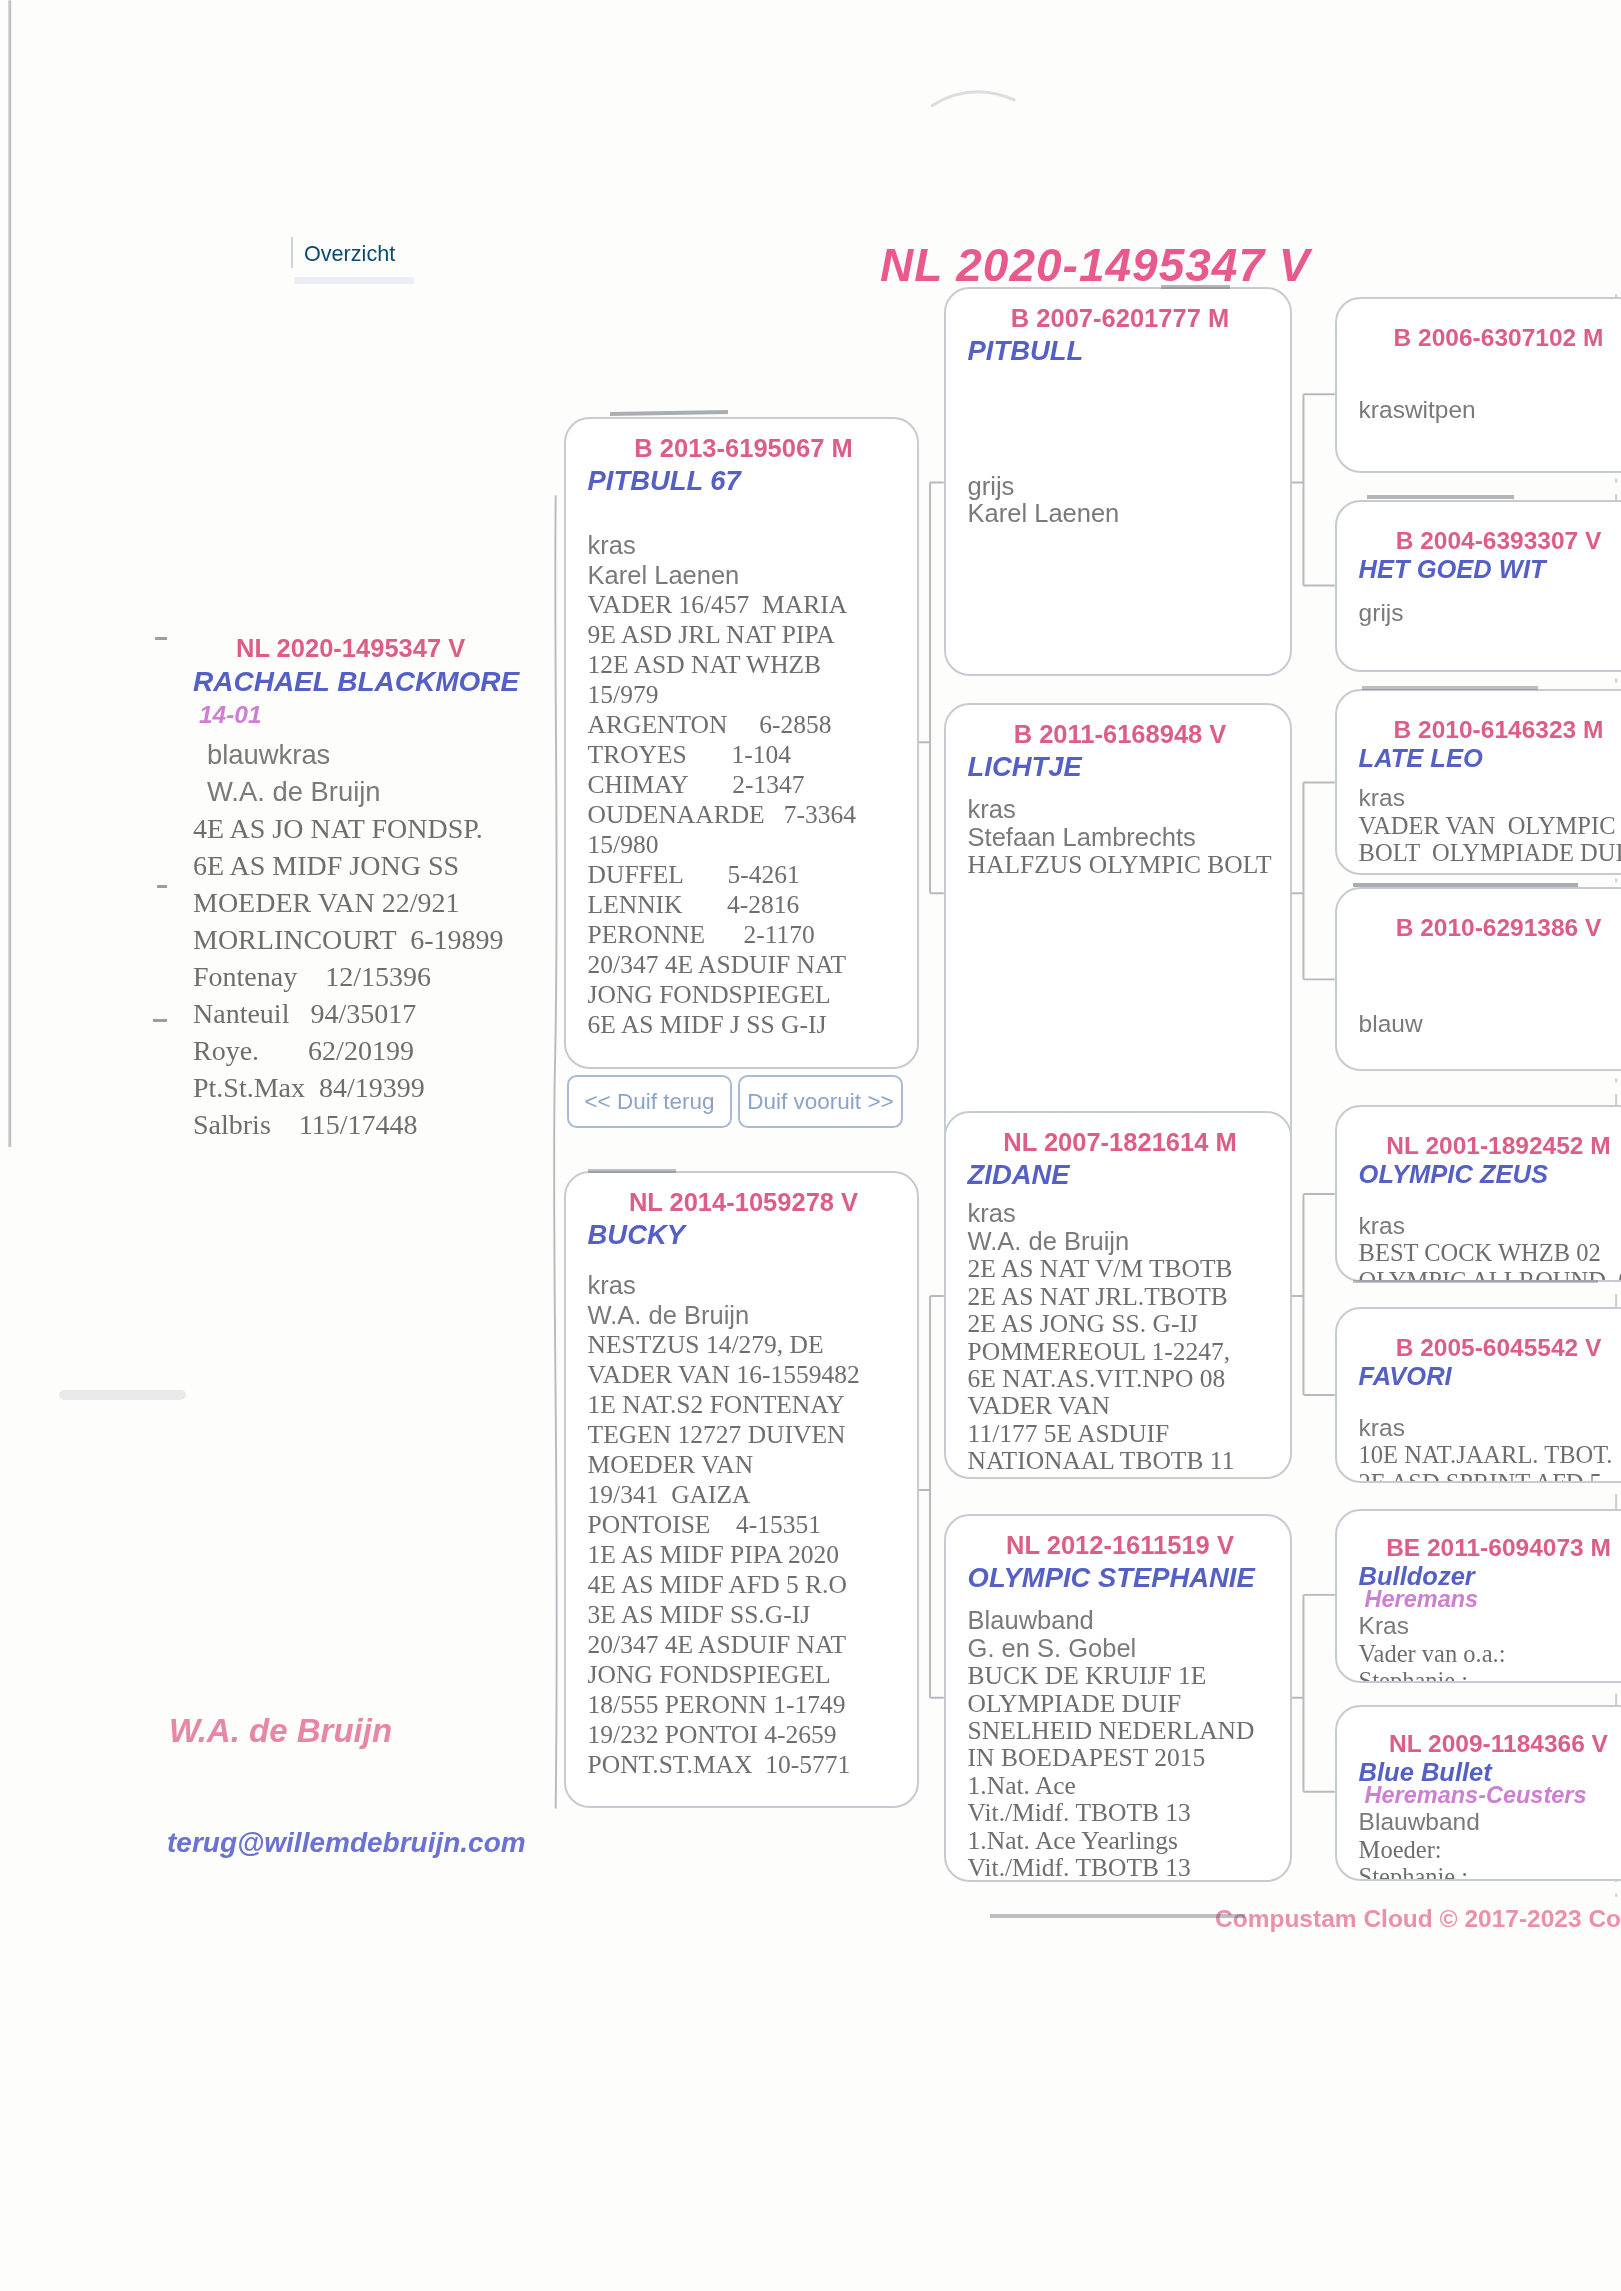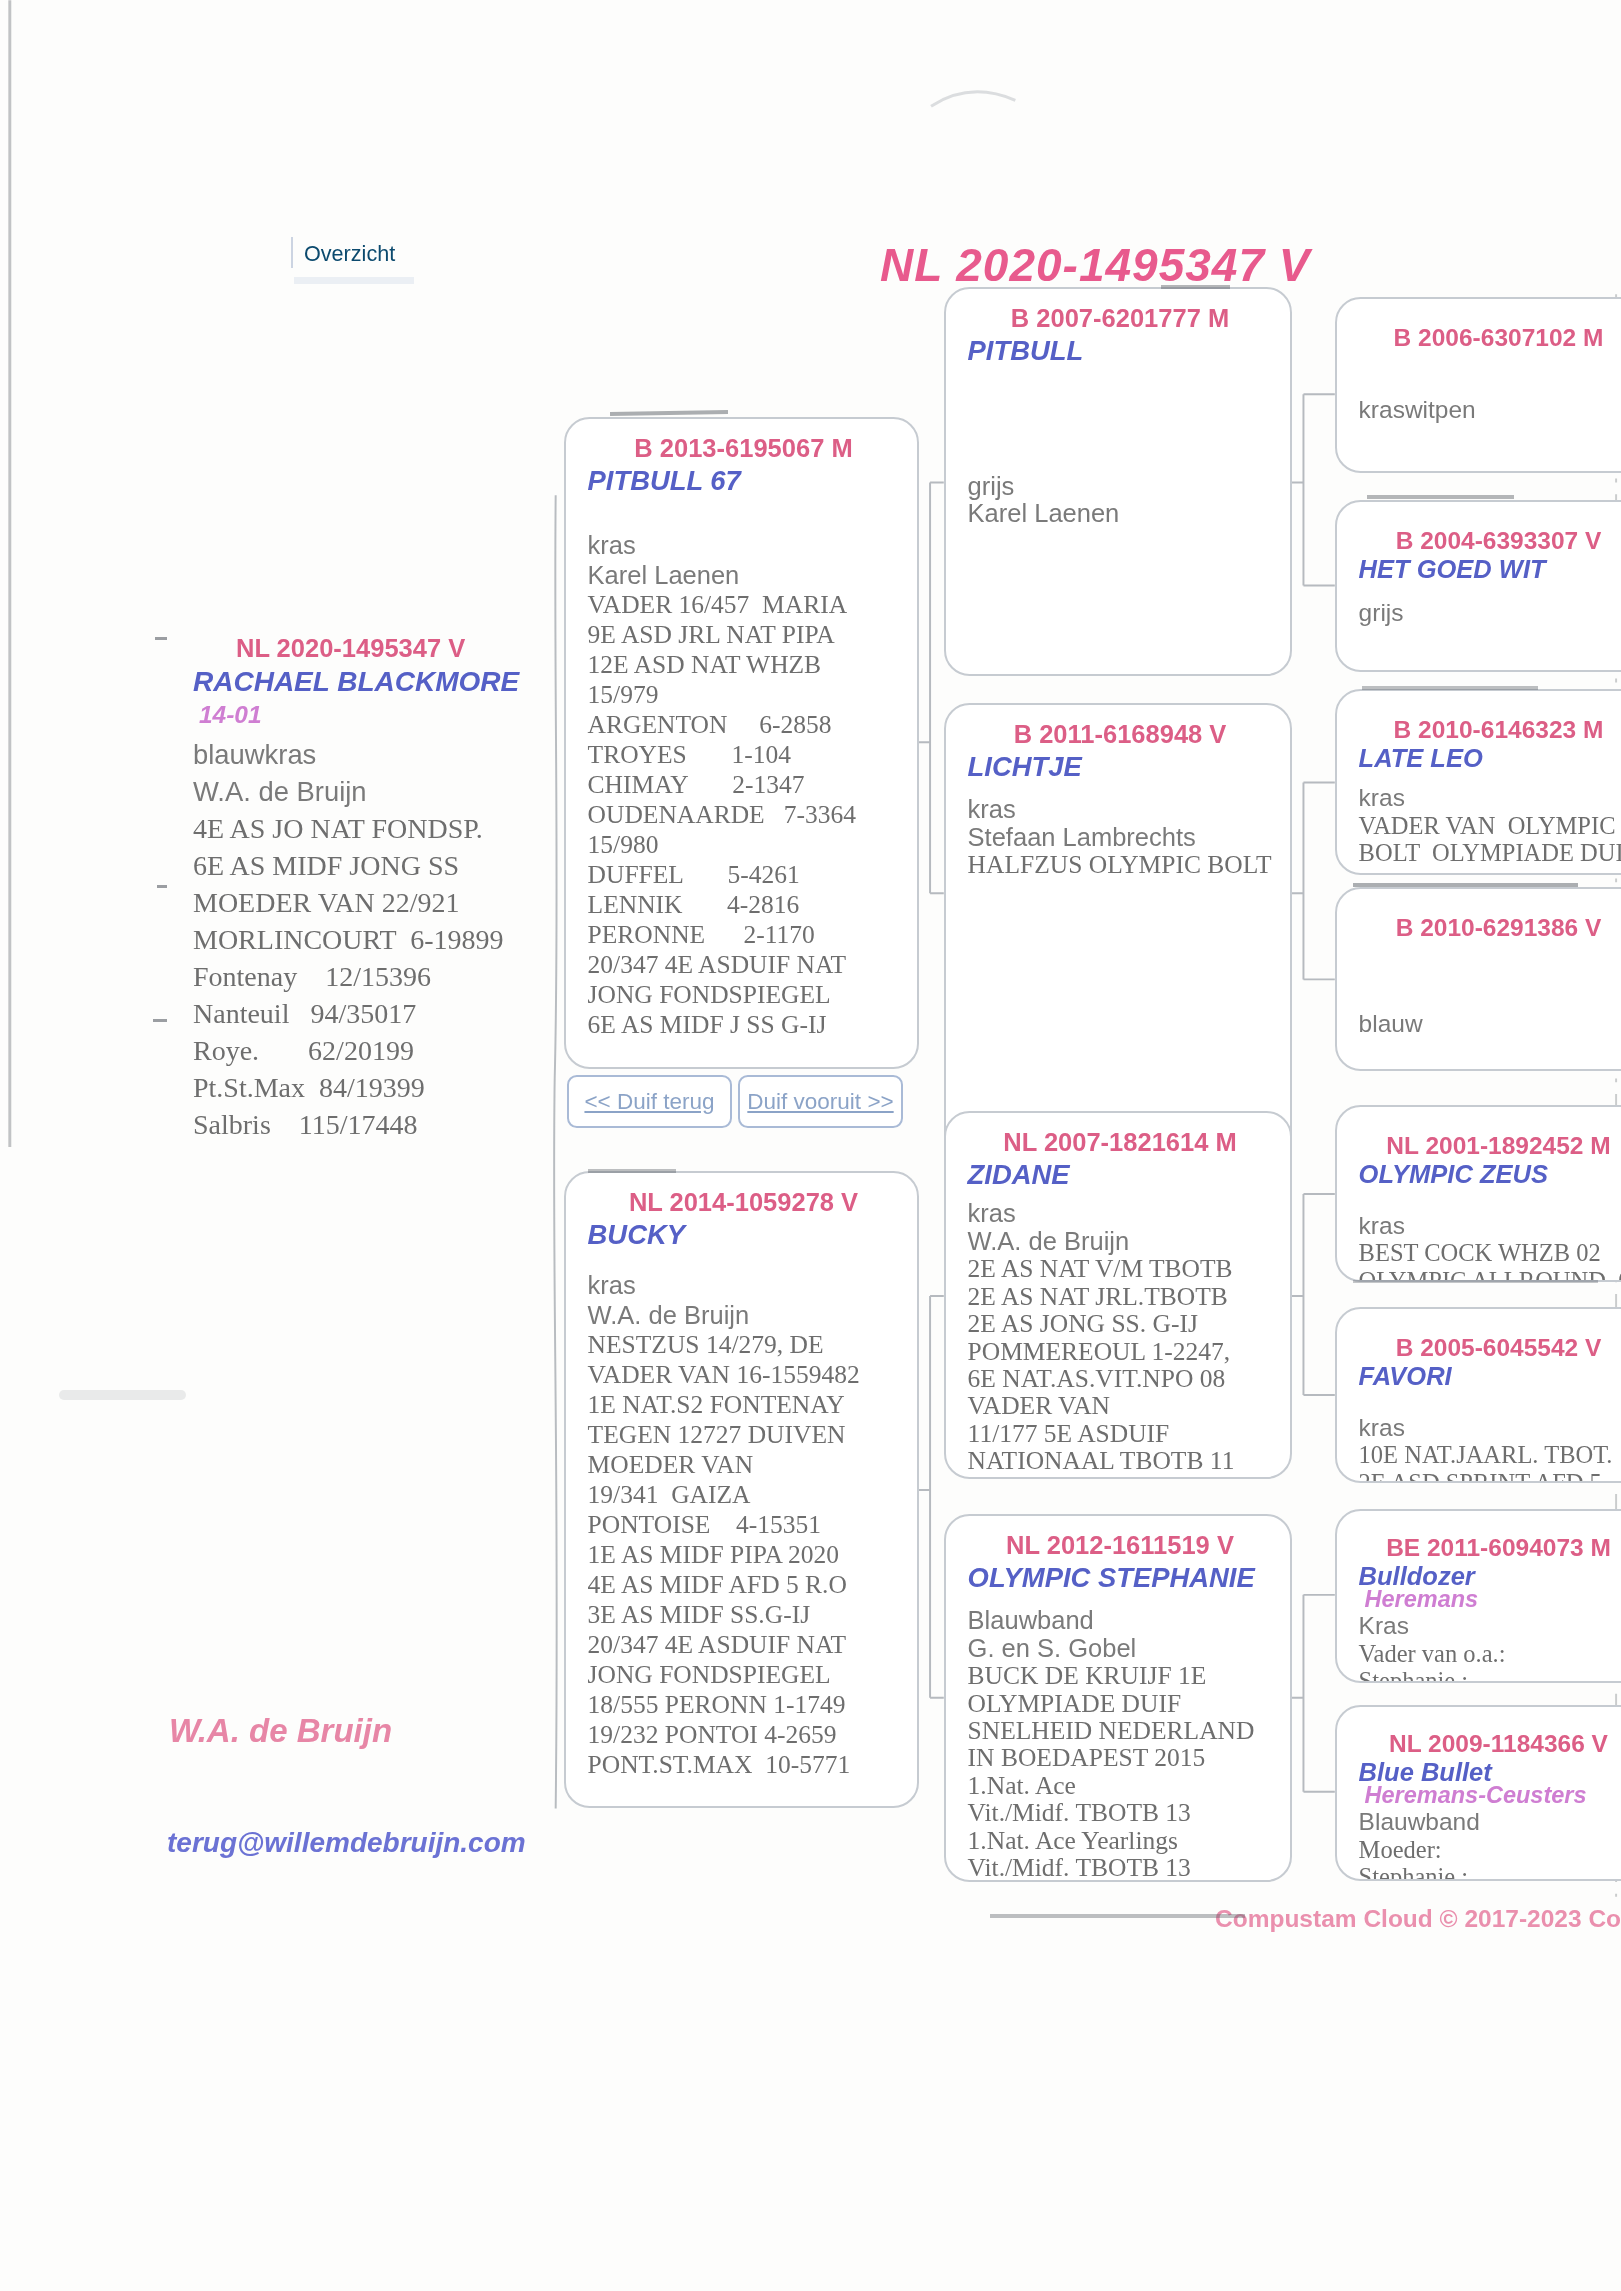--- a/index.html
+++ b/index.html
@@ -36,34 +36,34 @@
   #box-zeus .sans-list{margin-top:23.5px;}
   #box-favori .sans-list{margin-top:23.5px;}
   #box-bulldozer .sans-list{margin-top:0;}
   #box-bluebullet .sans-list{margin-top:0;}
 
   
   .subject{position:absolute;left:193px;top:633px;width:431px;z-index:2;}
   .subject .ring{text-align:left;padding-left:43px;font-size:25.5px;}
   .subject .bname{font-size:28px;line-height:35px;}
   .subject .code{font-weight:bold;font-style:italic;font-size:24.5px;color:#cf7ed2;line-height:31px;padding-left:5.9px;}
-  .subject .sans-list{margin-top:5.9px;}
+  .subject .sans-list{margin-top:5.9px;margin-left:14px;}
   .subject .sans-line{font-size:27.4px;line-height:37px;}
   .subject .serif-line{font-size:28px;line-height:37px;}
 
   .title{position:absolute;left:880px;top:238px;font-size:46px;font-weight:bold;font-style:italic;
          color:#e85a8d;white-space:nowrap;letter-spacing:1px;z-index:2;}
 
   .overzicht{position:absolute;left:304px;top:241px;font-size:21.6px;color:#0c4a6e;z-index:2;cursor:pointer;}
   .ov-sep{position:absolute;left:291px;top:237px;width:2px;height:31px;background:#ccd4e2;z-index:2;}
   .ov-underline{position:absolute;left:294px;top:277px;width:120px;height:6.9px;background:#e3e8f1;opacity:.7;z-index:2;}
 
   .navbtn{position:absolute;top:1075px;width:165px;height:53px;border:2px solid #a9bad6;border-radius:9.8px;
           background:#ffffff;color:#8ba3c7;font-size:22.5px;display:flex;align-items:center;justify-content:center;
-          box-sizing:border-box;z-index:2;cursor:pointer;white-space:pre;text-decoration:underline;}
+          box-sizing:border-box;z-index:2;cursor:pointer;white-space:pre;}
   #btn-prev{left:567px;}
   #btn-next{left:738px;}
 
   .breeder{position:absolute;left:169px;top:1712px;font-size:33px;font-weight:bold;font-style:italic;color:#e786a6;z-index:2;}
   .email{position:absolute;left:167px;top:1827px;font-size:28px;font-weight:bold;font-style:italic;color:#6b72d4;z-index:2;}
   .copyright{position:absolute;left:1215px;top:1905px;font-size:24.5px;font-weight:bold;color:#ea90ae;white-space:nowrap;z-index:2;}
 
   .smudge{position:absolute;background:#5a5f66;z-index:3;}
 </style>
 </head>

